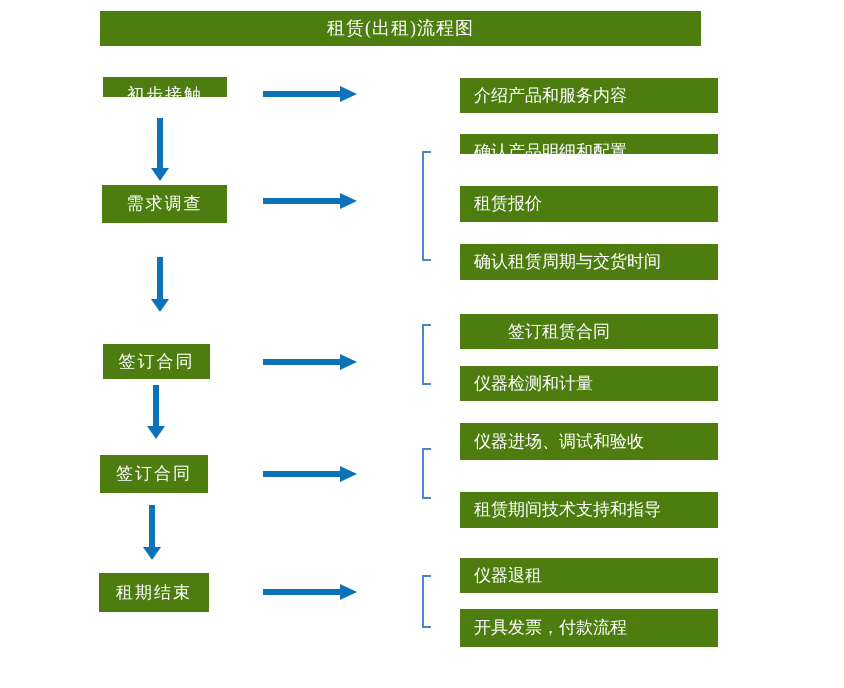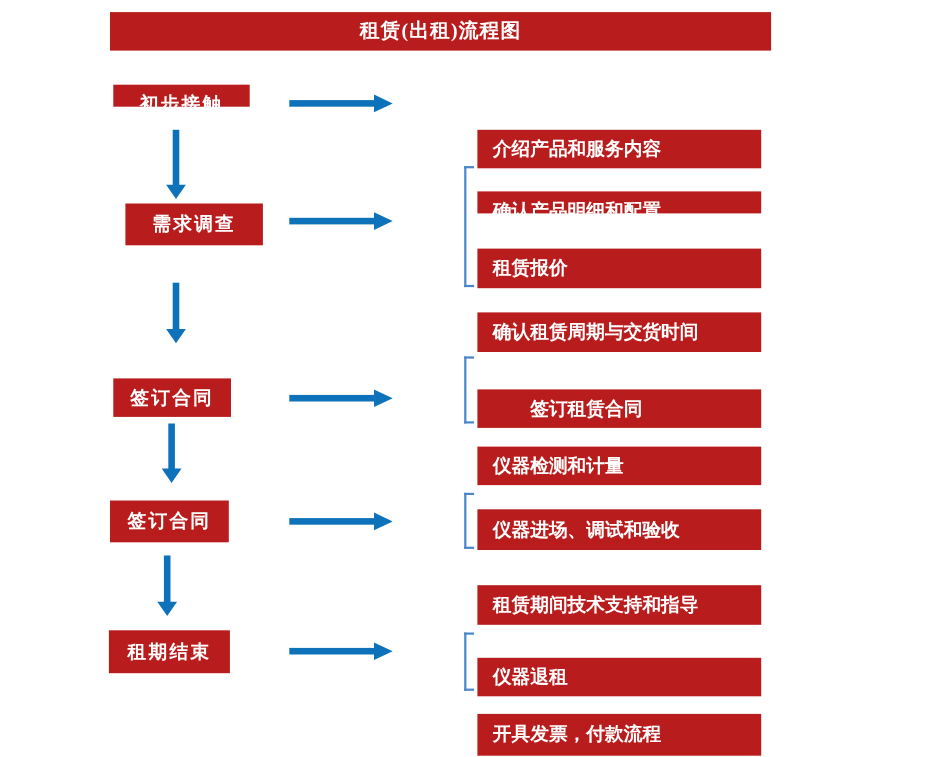--- a/index.html
+++ b/index.html
@@ -1,26 +1,26 @@
 <!DOCTYPE html>
 <html><head>
 <meta charset="utf-8">
 <style>
   html,body{margin:0;padding:0;background:#ffffff;}
   .stage{
     position:relative;width:844px;height:688px;background:#ffffff;overflow:hidden;
     font-family:"Liberation Serif","DejaVu Serif",serif;
   }
   .bluebox{
-    position:absolute;background:#b91c1c;color:#ffffff;font-weight:bold;
+    position:absolute;background:#4d7c0f;color:#ffffff;font-weight:normal;
     font-size:17px;box-sizing:border-box;white-space:nowrap;
   }
   .titlebar{left:100px;top:11px;width:601px;height:35px;line-height:35px;text-align:center;font-size:18px;letter-spacing:1px;}
   .step{text-align:center;letter-spacing:2px;}
-  .out{left:434px;width:258px;padding-left:14px;margin-top:40px;}
+  .out{left:460px;width:258px;padding-left:14px;}
   
   .arrow-down{position:absolute;width:18px;}
   .arrow-down .shaft{position:absolute;left:6px;top:0;bottom:12px;width:6px;background:#0d72b9;}
   .arrow-down .head{position:absolute;left:0;bottom:0;width:0;height:0;
     border-left:9px solid transparent;border-right:9px solid transparent;border-top:13px solid #0d72b9;}
   
   .arrow-right{position:absolute;left:263px;width:94px;height:16px;}
   .arrow-right .shaft{position:absolute;left:0;right:16px;top:5px;height:6px;background:#0d72b9;}
   .arrow-right .head{position:absolute;right:0;top:0;width:0;height:0;
     border-top:8px solid transparent;border-bottom:8px solid transparent;border-left:17px solid #0d72b9;}
@@ -29,21 +29,21 @@
     border-left:2px solid #4a86c8;border-top:2px solid #4a86c8;border-bottom:2px solid #4a86c8;}
 </style>
 </head>
 <body>
 
 <div class="stage">
 
   <div class="bluebox titlebar">租赁(出租)流程图</div>
 
   <div class="bluebox step" style="left:103px;top:77px;width:124px;height:20px;line-height:36px;">初步接触</div>
-  <div class="bluebox step" style="left:102px;top:185px;width:125px;height:38px;line-height:38px;margin-left:12px;">需求调查</div>
+  <div class="bluebox step" style="left:102px;top:185px;width:125px;height:38px;line-height:38px;">需求调查</div>
   <div class="bluebox step" style="left:103px;top:344px;width:107px;height:35px;line-height:35px;">签订合同</div>
   <div class="bluebox step" style="left:100px;top:455px;width:108px;height:38px;line-height:38px;">签订合同</div>
   <div class="bluebox step" style="left:99px;top:573px;width:110px;height:39px;line-height:39px;">租期结束</div>
 
   <div class="arrow-down" style="left:151px;top:118px;height:63px;">
     <div class="shaft"></div>
     <div class="head"></div>
   </div>
   <div class="arrow-down" style="left:151px;top:257px;height:55px;">
     <div class="shaft"></div>

